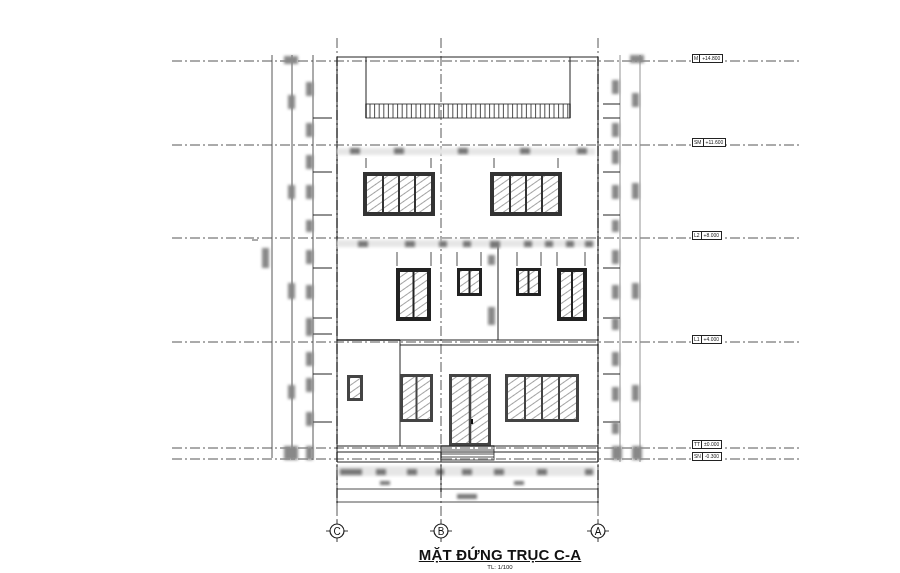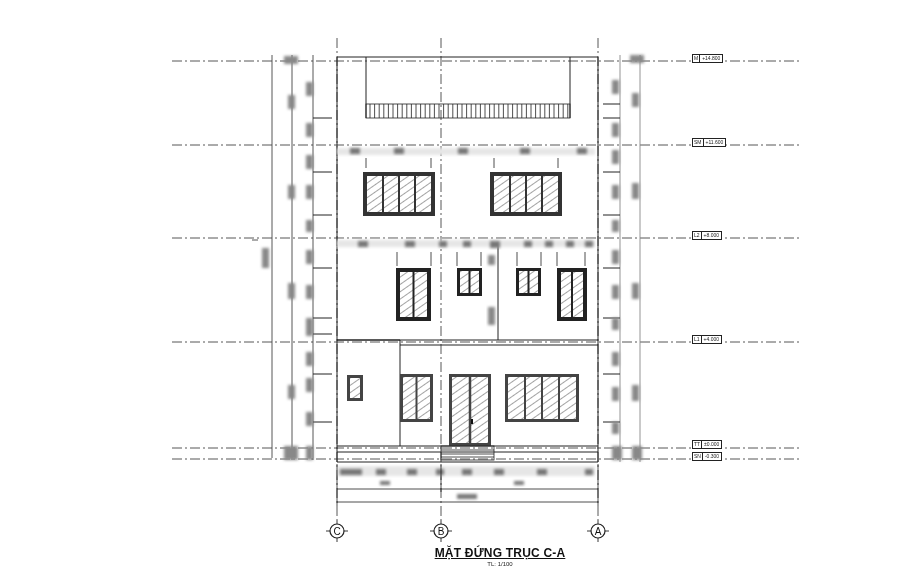--- a/index.html
+++ b/index.html
@@ -1,19 +1,19 @@
 <!DOCTYPE html>
 <html><head>
 <meta charset="utf-8">
 <style>
   html,body{margin:0;padding:0;background:#fff;}
   body{width:900px;height:573px;position:relative;overflow:hidden;font-family:"Liberation Sans",sans-serif;}
   #drawing{position:absolute;left:0;top:0;width:900px;height:573px;}
   .title-block{position:absolute;left:380px;top:546px;width:240px;text-align:center;}
-  .title{font-weight:bold;font-size:12px;color:#111;text-decoration:underline;letter-spacing:0.2px;}
+  .title{font-weight:bold;font-size:15px;color:#111;text-decoration:underline;letter-spacing:0.2px;}
   .scale{font-size:6px;color:#222;margin-top:1px;}
   .lvl-tag{position:absolute;height:7px;border:1px solid #222;background:#fff;font-size:5px;line-height:7px;color:#222;display:flex;}
   .lvl-tag .code{padding:0 1px;border-right:1px solid #222;}
   .lvl-tag .val{padding:0 2px;}
 </style>
 </head>
 <body>
 
 <svg id="drawing" viewBox="0 0 900 573" xmlns="http://www.w3.org/2000/svg">
   <defs>

